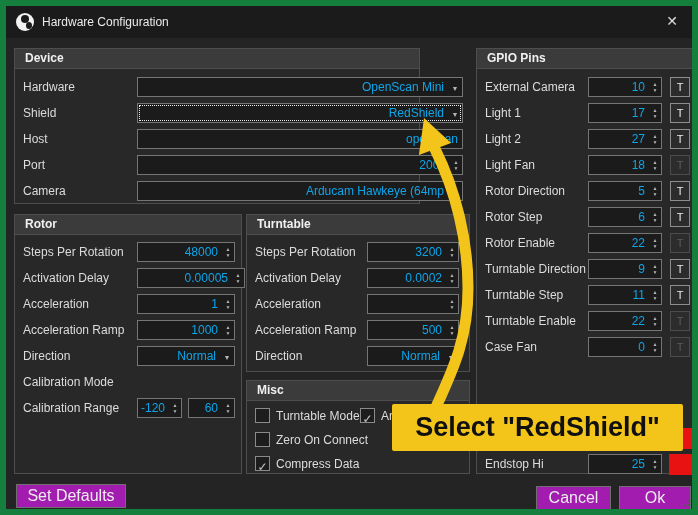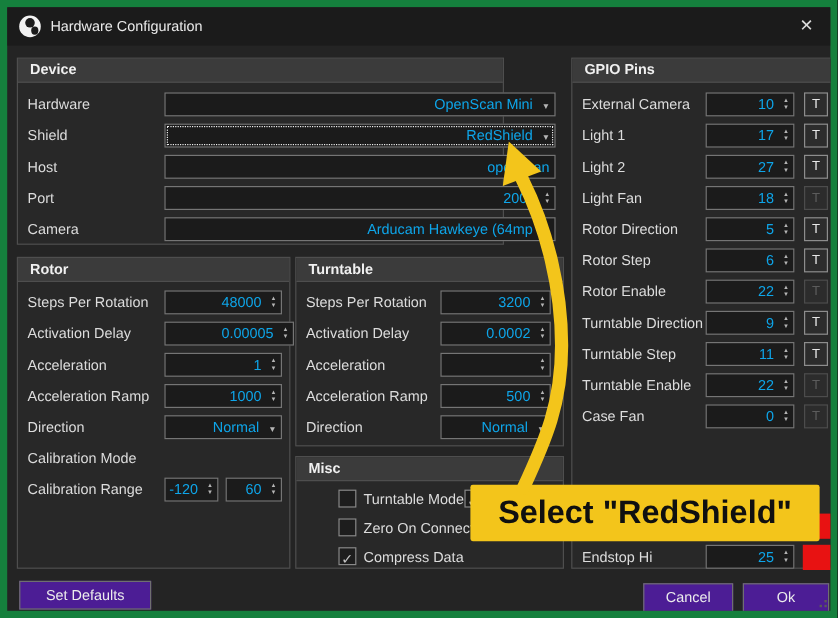--- a/index.html
+++ b/index.html
@@ -35,28 +35,28 @@
   .carrow::after { content:"▼"; font-size:7px; }
   .focused { outline:1px dotted #f0f0f0; outline-offset:-3px; }
   
   .gfield { left:111px; width:74px; }
   .tbtn { position:absolute; left:193px; top:0; width:20px; height:20px; background:#2c2c2c;
           border:1px solid #8d8d8d; color:#e8e8e8; font-size:11px; line-height:18px;
           text-align:center; font-family:inherit; cursor:pointer; }
   .tbtn.disabled { border-color:#4c4c4c; color:#5c5c5c; }
   .red { position:absolute; background:#e81212; }
   
-  .cbrow { position:absolute; height:16px;margin-left:27px; }
+  .cbrow { position:absolute; height:16px; }
   .cb { position:absolute; top:0; width:15px; height:15px; background:#1d1d1d; border:1px solid #8a8a8a;
         cursor:pointer; text-align:center; }
   .cb.checked::after { content:"✓"; font-size:12px; line-height:14px; color:#c4c4c4; }
   .cblbl { position:absolute; top:1px; font-size:12px; color:#dcdcdc; white-space:nowrap; }
   
-  .btn { position:absolute; background:#4c1d95; border:1px solid #6f6f6f; color:#ececec;
-         font-size:12px; font-family:inherit; cursor:pointer; }
+  .btn { position:absolute; background:#a21caf; border:1px solid #6f6f6f; color:#ececec;
+         font-size:16px; font-family:inherit; cursor:pointer; }
   
   .callout { position:absolute; left:386px; top:398px; width:291px; height:47px; background:#f3c51b;
              border-radius:2px; z-index:30; display:flex; align-items:center; justify-content:center; }
   .callout span { font-size:27px; font-weight:bold; color:#101010; letter-spacing:0px; white-space:nowrap; }
   .arrow-overlay { position:absolute; left:0; top:0; z-index:31; pointer-events:none; }
   .grip { position:absolute; right:3px; bottom:3px; width:8px; height:8px; }
   .grip::after { content:""; position:absolute; right:0; bottom:0; width:2px; height:2px; background:#5a5a5a;
                  box-shadow:-4px 0 #5a5a5a, 0 -4px #5a5a5a; }
 </style>
 </head>

